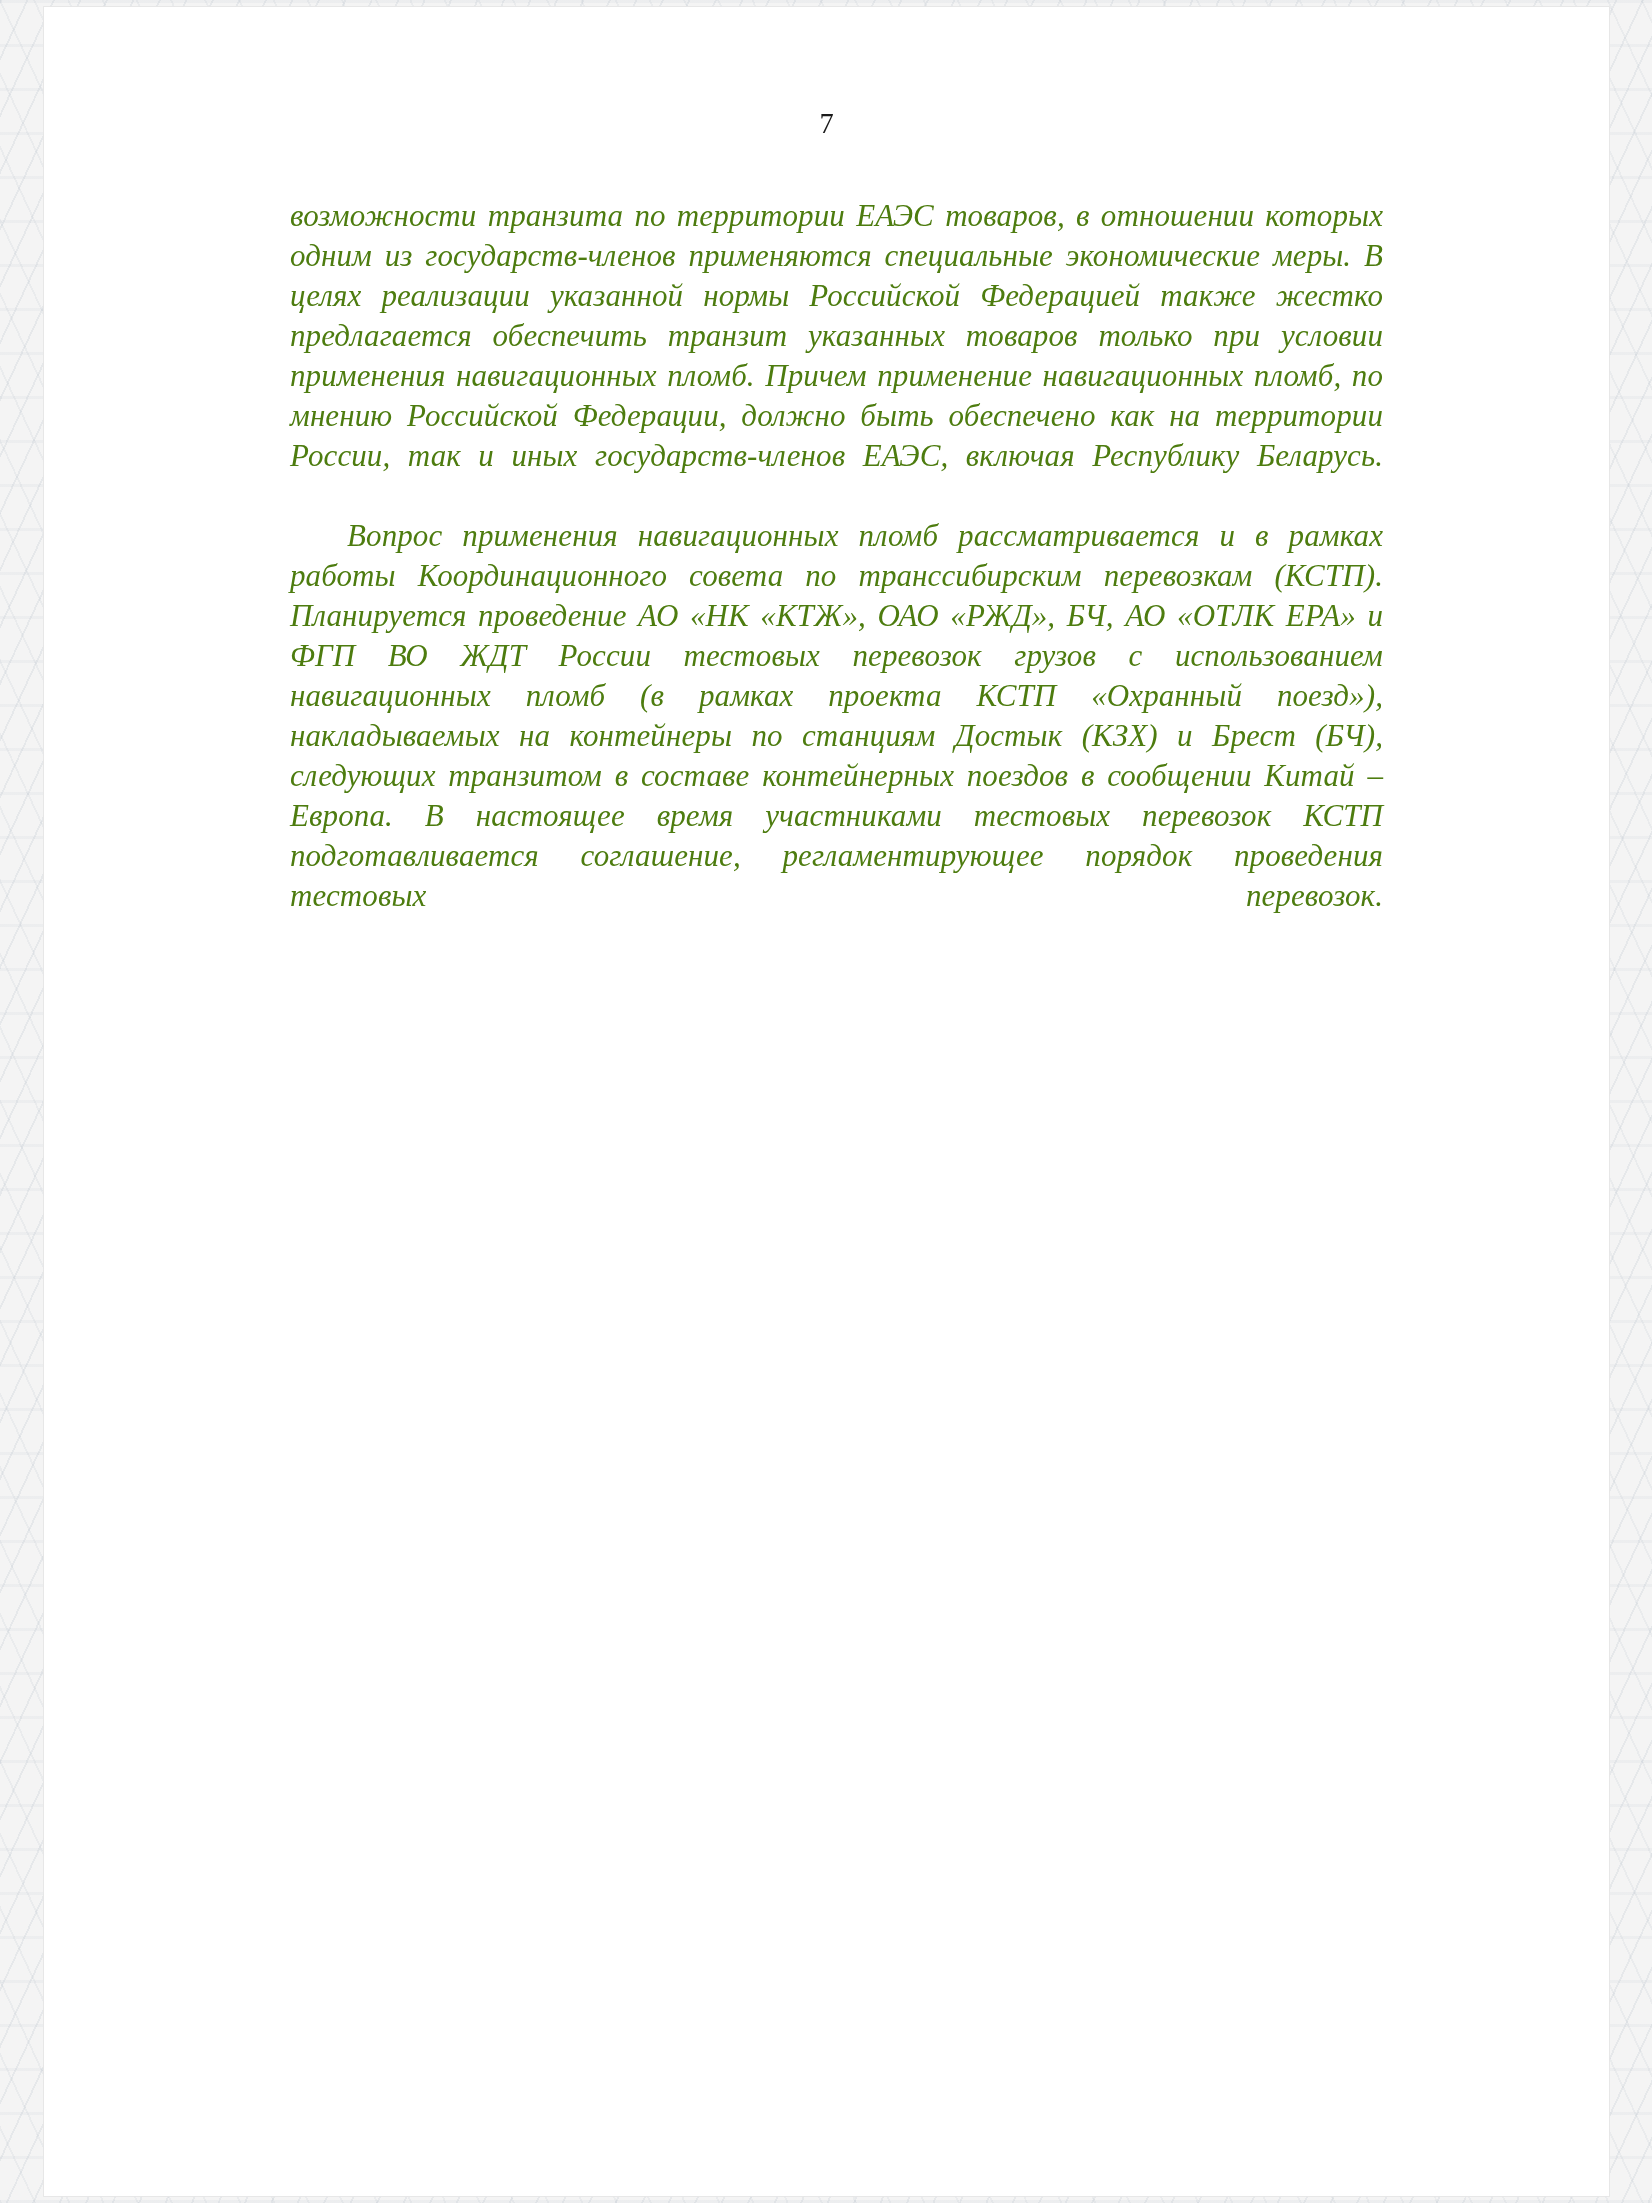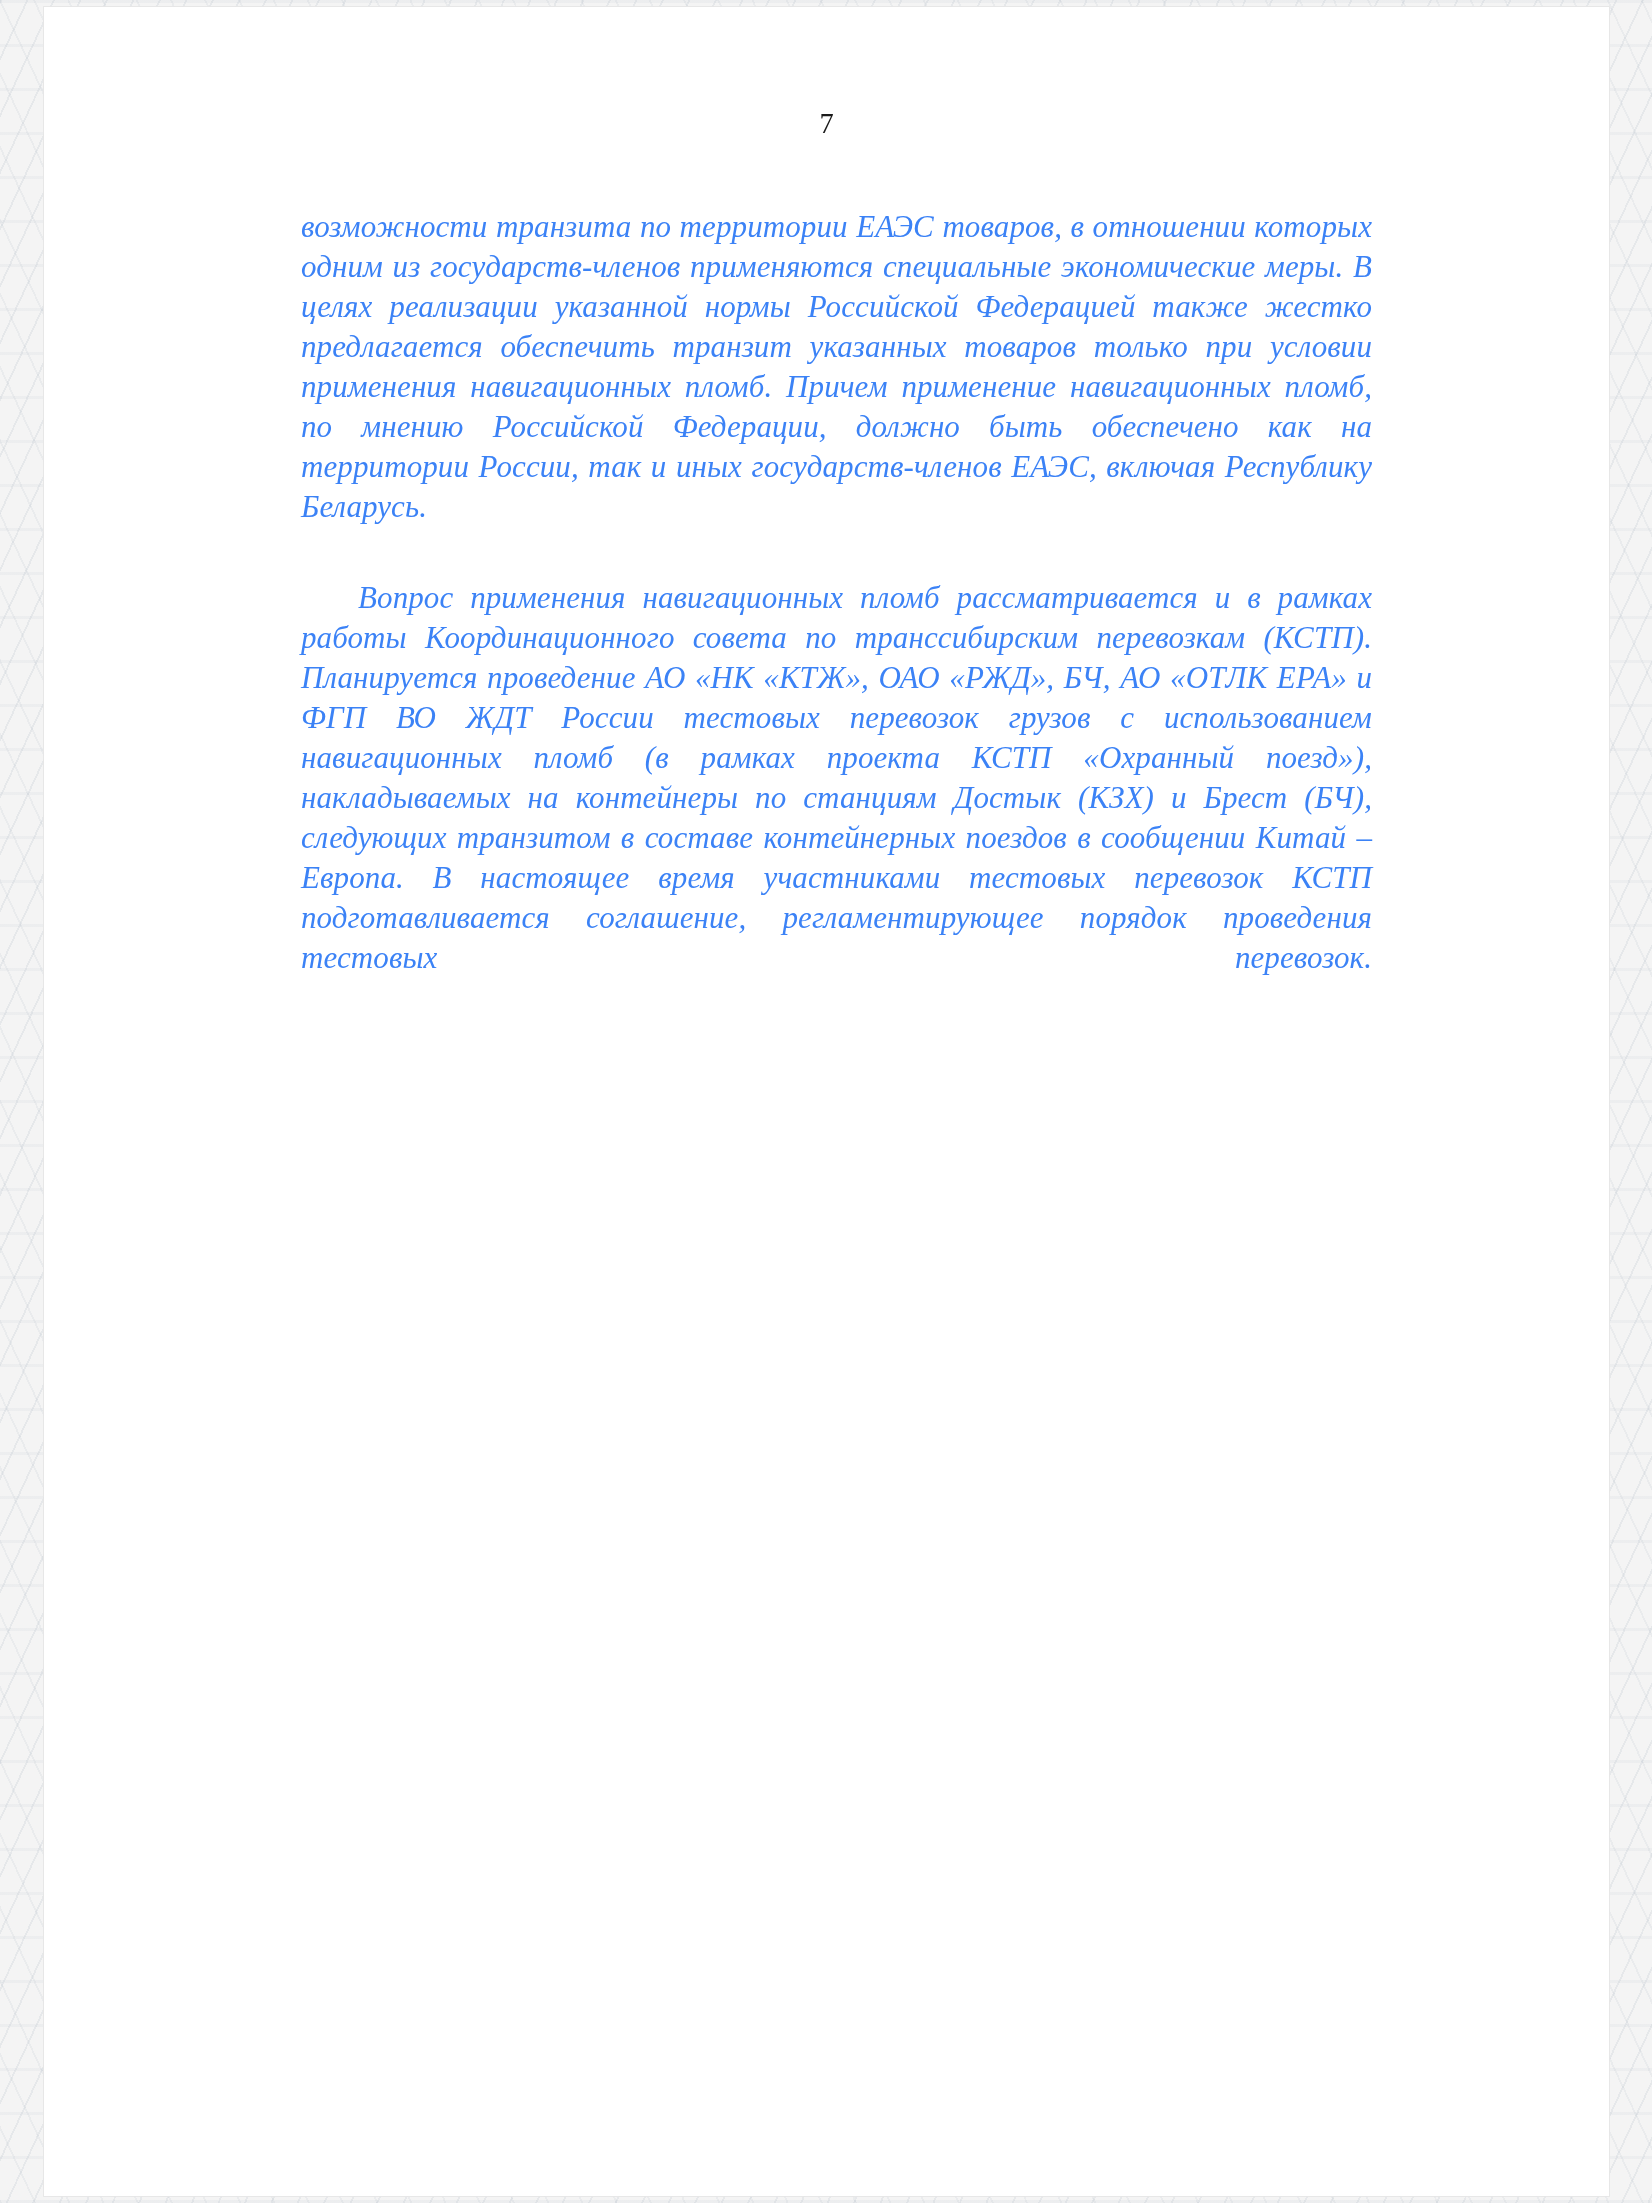--- a/index.html
+++ b/index.html
@@ -46,27 +46,27 @@
   }
 
   .content {
     position: absolute;
     left: 246px;
     top: 189px;
     width: 1093px;
   }
 
   p.body-par {
-    margin: 11px;
+    margin: 0;
     font-style: italic;
     font-size: 31px;
     line-height: 40px;
     text-align: justify;
     text-justify: inter-word;
-    color: #3b82f6;
+    color: #4d7c0f;
     letter-spacing: 0.1px;
   }
 
   p.body-par.indented {
     text-indent: 57px;
   }
 
   
   p.body-par:after {
     content: "";

